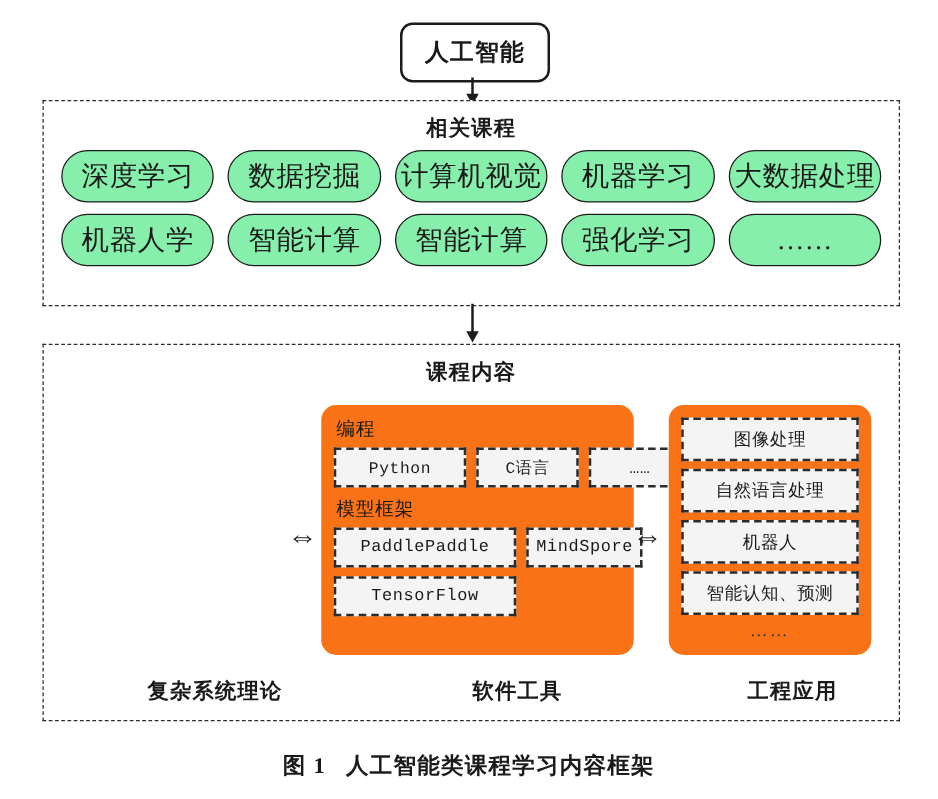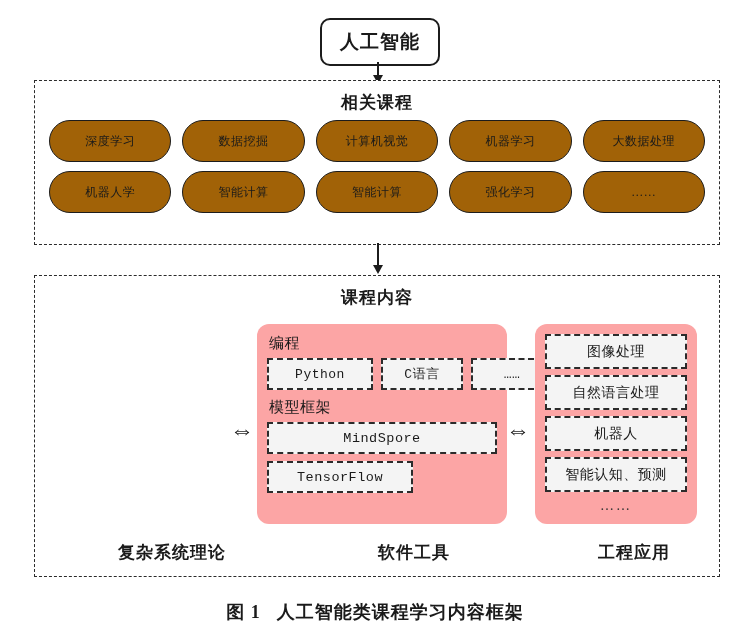--- a/index.html
+++ b/index.html
@@ -64,38 +64,38 @@
     display:flex;
     justify-content:space-between;
     margin-bottom:9px;
   }
   .course-chip{
     flex:1 1 0;
     margin-right:11px;
     height:40px;
     border:1.6px solid #1c1c1c;
     border-radius:21px;
-    background:#a16207;
+    background:#86efac;
     display:flex;align-items:center;justify-content:center;
-    font-size:12px;
+    font-size:22px;
     letter-spacing:.5px;
     white-space:nowrap;
   }
   .course-row .course-chip:last-child{margin-right:0;}
 
   
   .panels{
     position:absolute;
     left:0;top:48px;
     width:684px;
     height:240px;
   }
   .panel{
     position:absolute;
-    background:#fca5a5;
+    background:#f97316;
     border-radius:12px;
   }
   #panel-left{left:22px;top:0;width:172px;height:190px;}
   #panel-mid{left:222px;top:0;width:250px;height:200px;}
   #panel-right{left:500px;top:0;width:162px;height:200px;}
 
   .panel-inner{padding:10px;}
 
   .item-box{
     border:2px dashed #2b2b2b;
@@ -226,20 +226,21 @@
       <div class="panel" id="panel-mid">
         <div class="panel-inner">
           <div class="group-label">编程</div>
           <div class="chip-row">
             <div class="item-box chip-py">Python</div>
             <div class="item-box chip-c">C语言</div>
             <div class="item-box chip-dots">……</div>
           </div>
           <div class="group-label">模型框架</div>
           <div class="fw-row">
+            <div class="item-box fw-wide">PaddlePaddle</div>
             <div class="item-box fw-narrow">MindSpore</div>
           </div>
           <div class="fw-row">
             <div class="item-box fw-wide">TensorFlow</div>
           </div>
         </div>
       </div>
 
       <div class="panel" id="panel-right">
         <div class="panel-inner">

